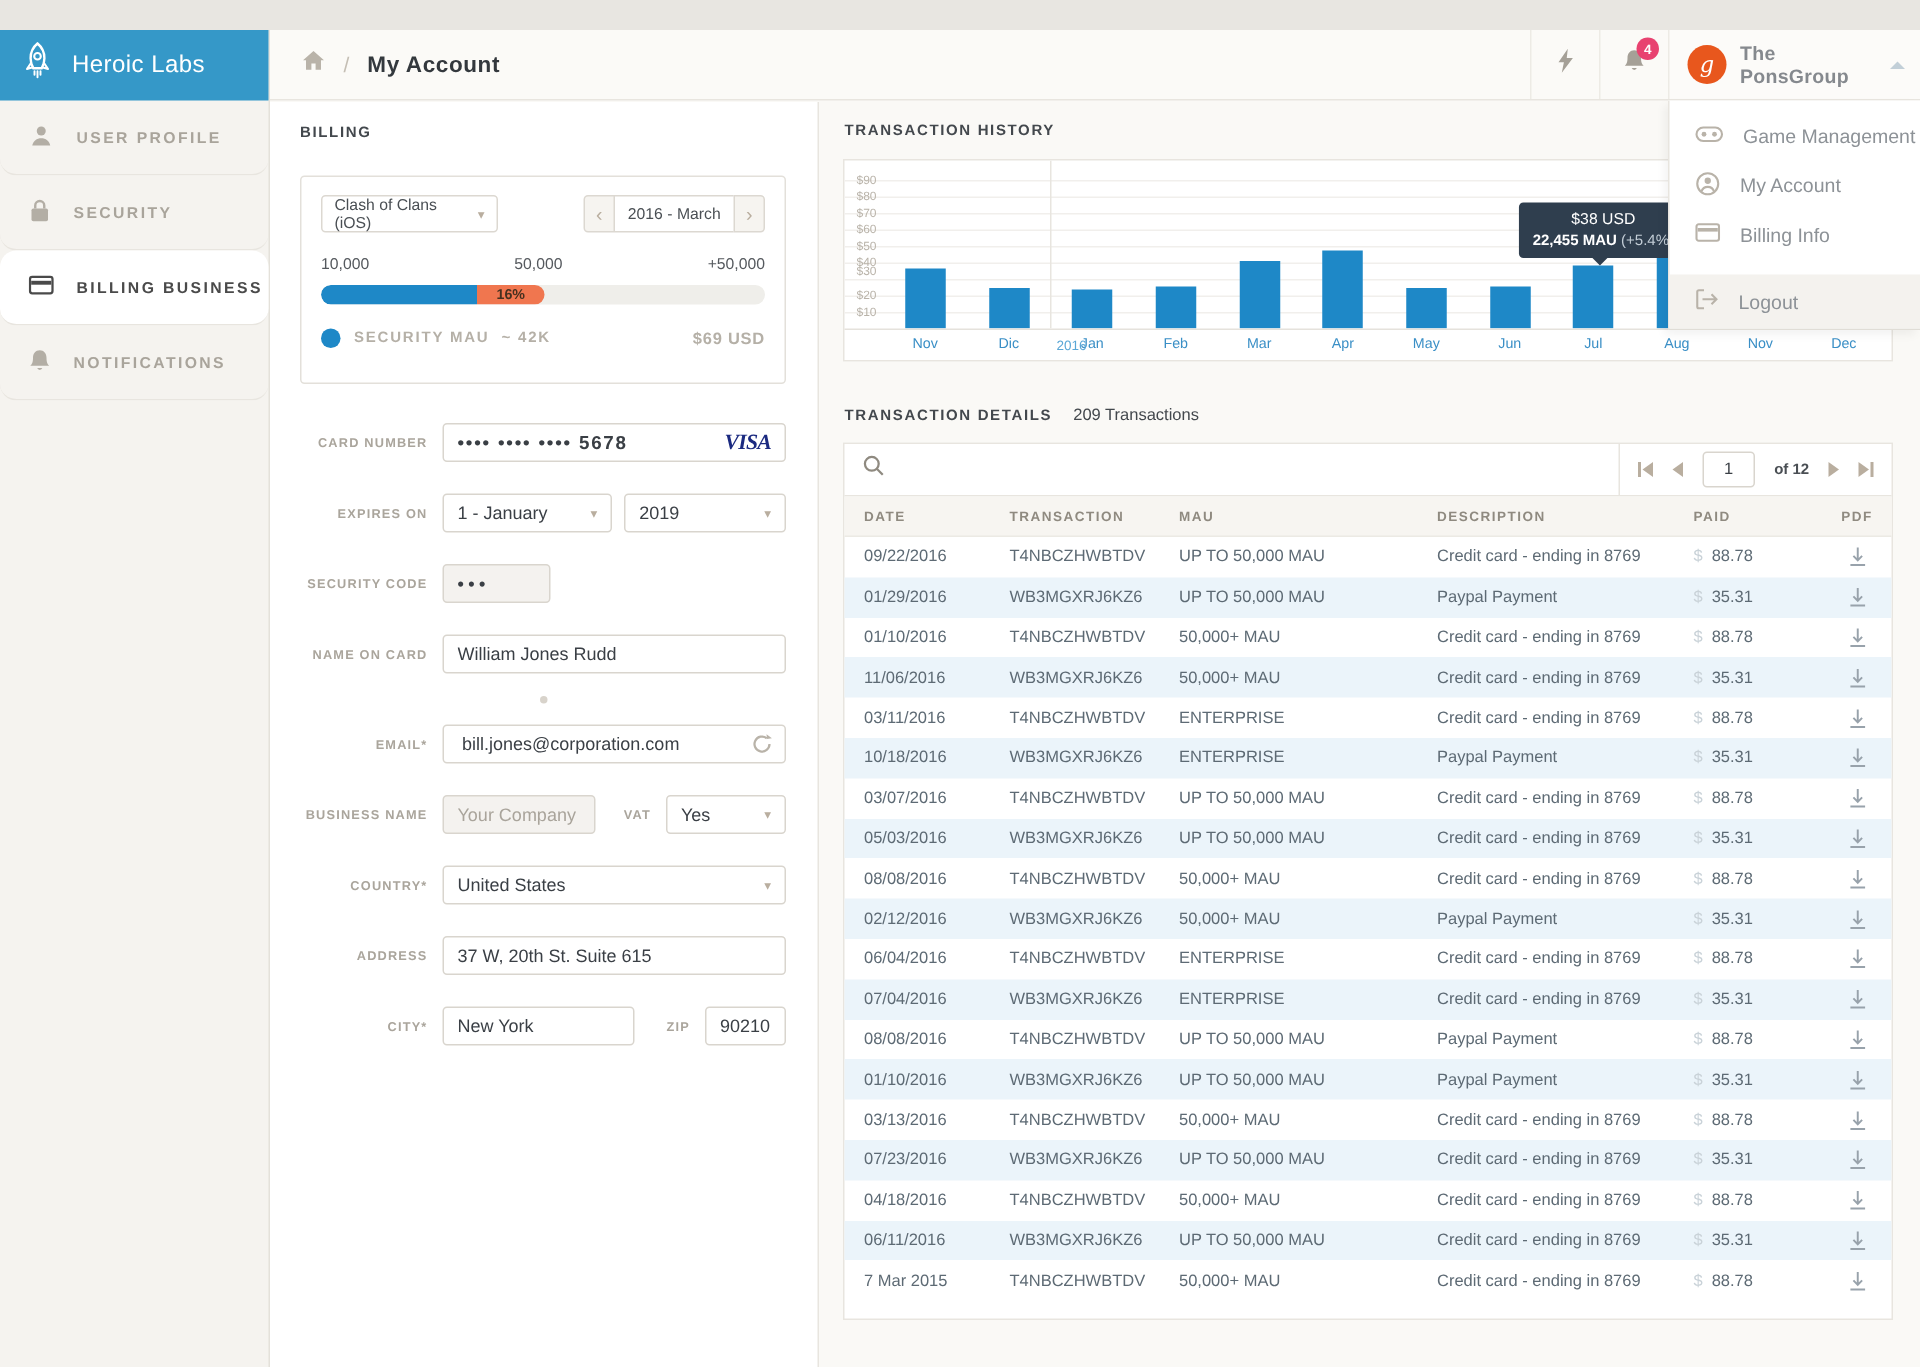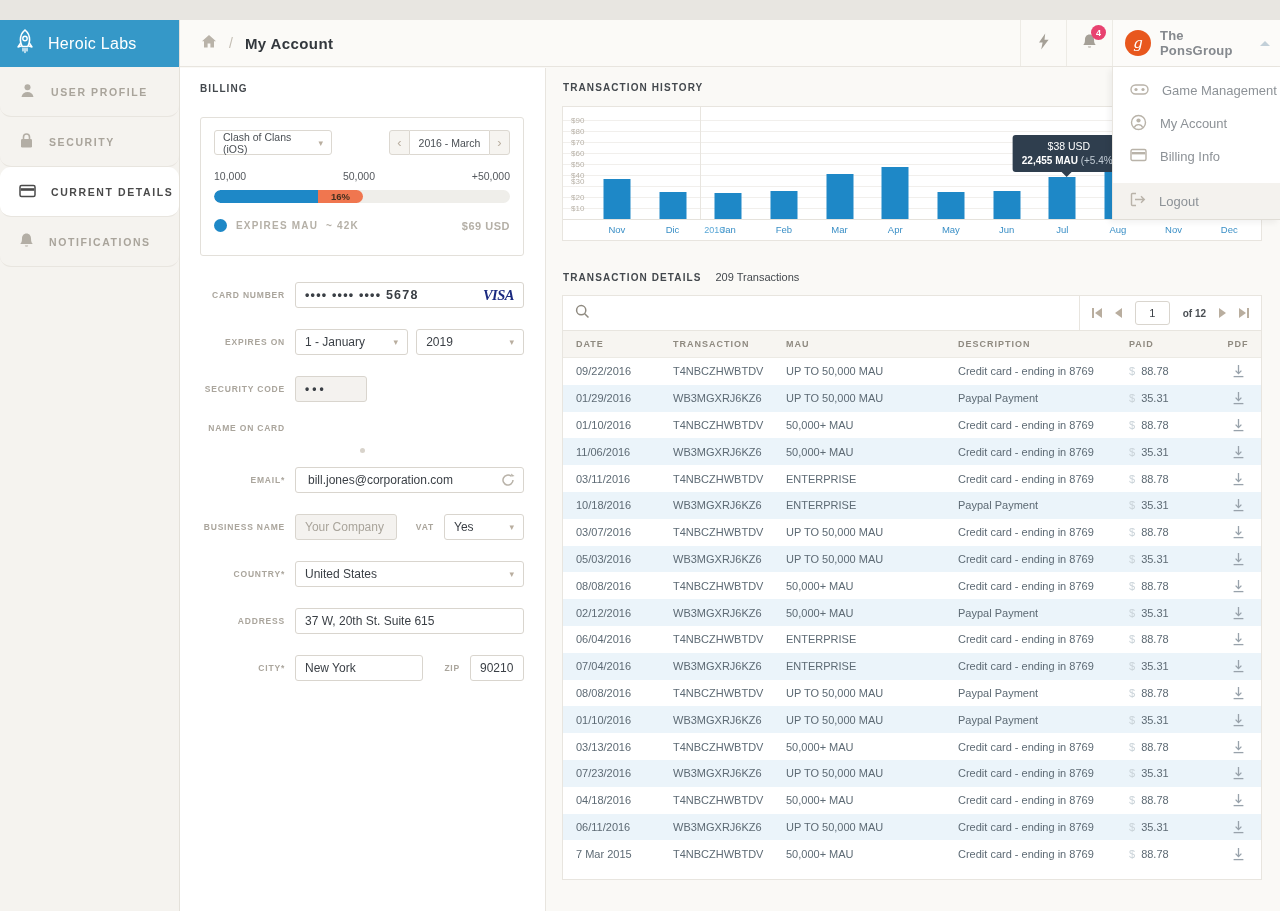--- a/index.html
+++ b/index.html
@@ -152,21 +152,21 @@
             <rect x="2" y="7" width="11" height="8.5" rx="1.2" fill="#b3aea5"></rect>
             <path d="M4.5 7V5a3 3 0 0 1 6 0v2" fill="none" stroke="#b3aea5" stroke-width="1.6"></path>
           </svg></span>
       <span>SECURITY</span>
     </div>
     <div class="nav-item active">
       <span><svg width="17" height="14" viewBox="0 0 17 14">
             <rect x="1" y="1.5" width="15" height="11" rx="1.5" fill="none" stroke="#4a4a4a" stroke-width="1.5"></rect>
             <rect x="1.8" y="4.2" width="13.4" height="2.6" fill="#4a4a4a"></rect>
           </svg></span>
-      <span>CURRENT DETAILS</span>
+      <span>BILLING BUSINESS</span>
     </div>
     <div class="nav-item">
       <span><svg width="15" height="17" viewBox="0 0 15 17">
             <path d="M7.5 1.5c2.8 0 4.5 2.2 4.5 5 0 3.4.9 4.6 1.8 5.4H1.2c.9-.8 1.8-2 1.8-5.4 0-2.8 1.7-5 4.5-5z" fill="#b3aea5"></path>
             <path d="M5.8 13.4a1.8 1.8 0 0 0 3.4 0z" fill="#b3aea5"></path>
           </svg></span>
       <span>NOTIFICATIONS</span>
     </div>
   </div>
 
@@ -251,21 +251,21 @@
         <span>+50,000</span>
       </div>
       <div class="meter">
         <div class="meter-blue"></div>
         <div class="meter-orange">
           <span>16%</span>
         </div>
       </div>
       <div class="usage-legend">
         <span class="legend-dot"></span>
-        <span class="legend-text"><span>EXPIRES MAU</span>&nbsp;&nbsp;<span>~ 42K</span></span>
+        <span class="legend-text"><span>SECURITY MAU</span>&nbsp;&nbsp;<span>~ 42K</span></span>
         <span class="legend-amount">$69 USD</span>
       </div>
     </div>
 
     <div class="form">
       <div class="frow">
         <div class="flabel">CARD NUMBER</div>
         <div class="f-area">
           <div class="field">
             <span class="card-dots">•••• •••• •••• 5678</span>
@@ -289,20 +289,23 @@
       <div class="frow">
         <div class="flabel">SECURITY CODE</div>
         <div class="f-area">
           <div class="field muted" style="width:72px;">
             <span class="sec-dots">•••</span>
           </div>
         </div>
       </div>
       <div class="frow" style="margin-bottom:0;">
         <div class="flabel">NAME ON CARD</div>
+        <div class="f-area">
+          <input class="field" value="William Jones Rudd" style="">
+        </div>
       </div>
       <div class="dot-sep">
           <i></i>
         </div>
       <div class="frow">
         <div class="flabel">EMAIL*</div>
         <div class="f-area" style="position:relative;">
           <input class="field" style="padding-right: 28px; padding-left: 12px;" value="bill.jones@corporation.com">
           <span style="position:absolute; right:9px; top:6px;"><svg width="14" height="14" viewBox="0 0 14 14">
                 <path d="M12 7A5 5 0 1 1 10.2 3.2" fill="none" stroke="#b9b3a9" stroke-width="1.5"></path>

